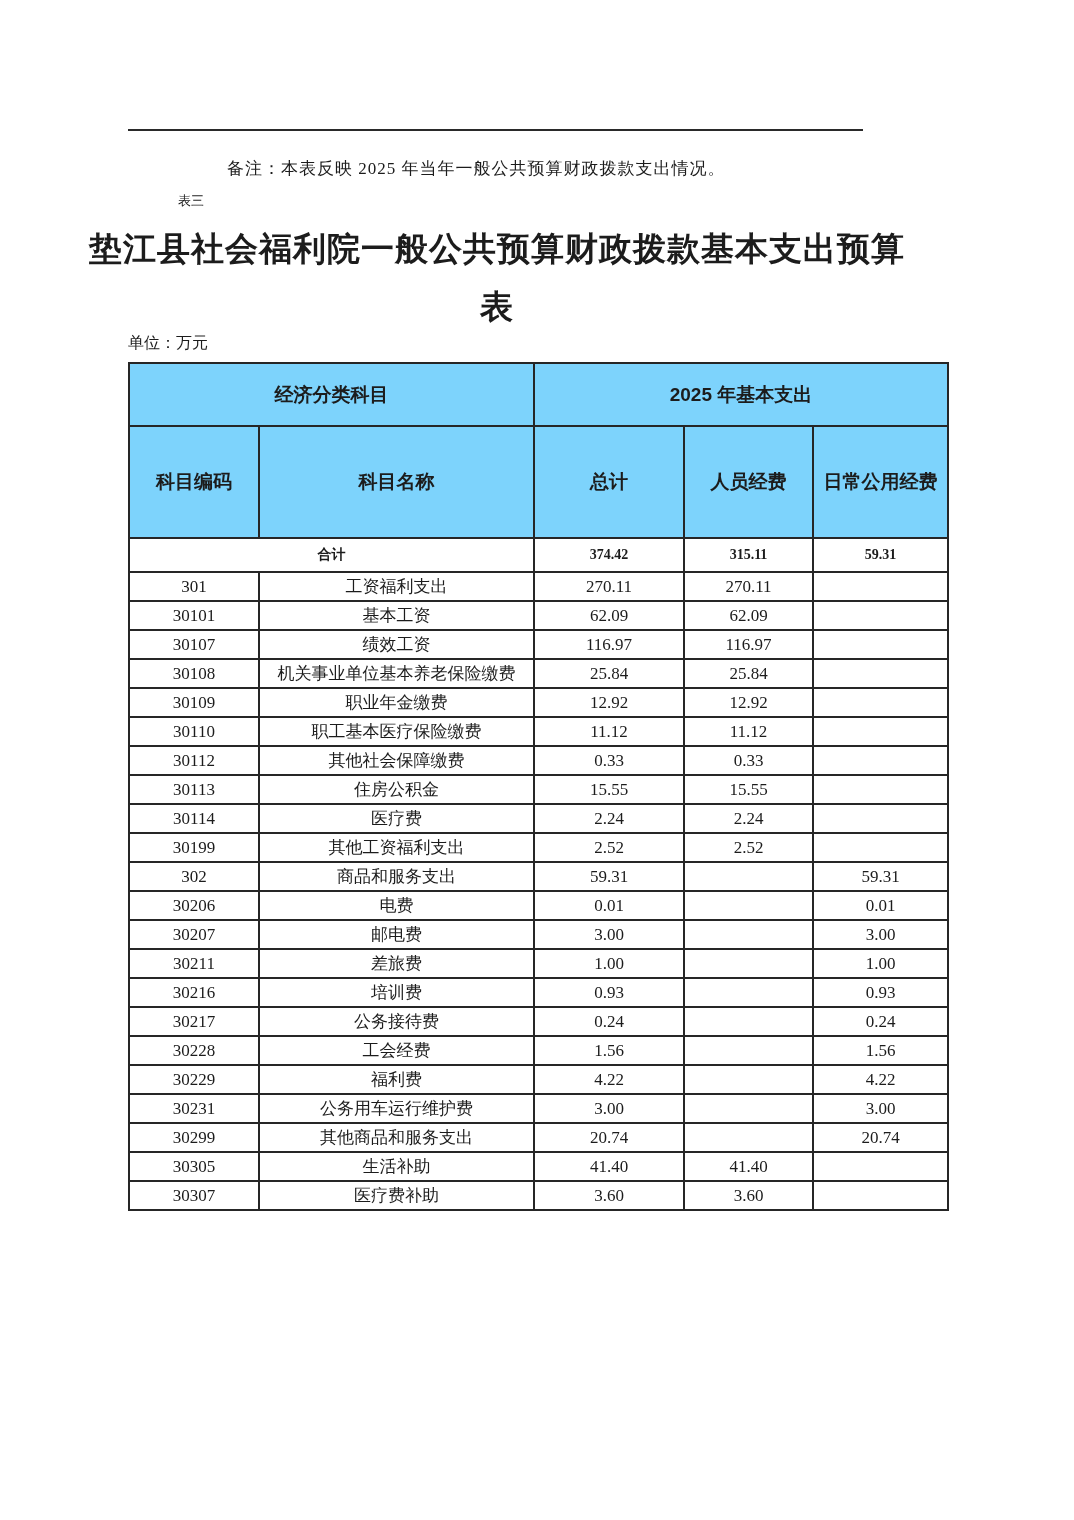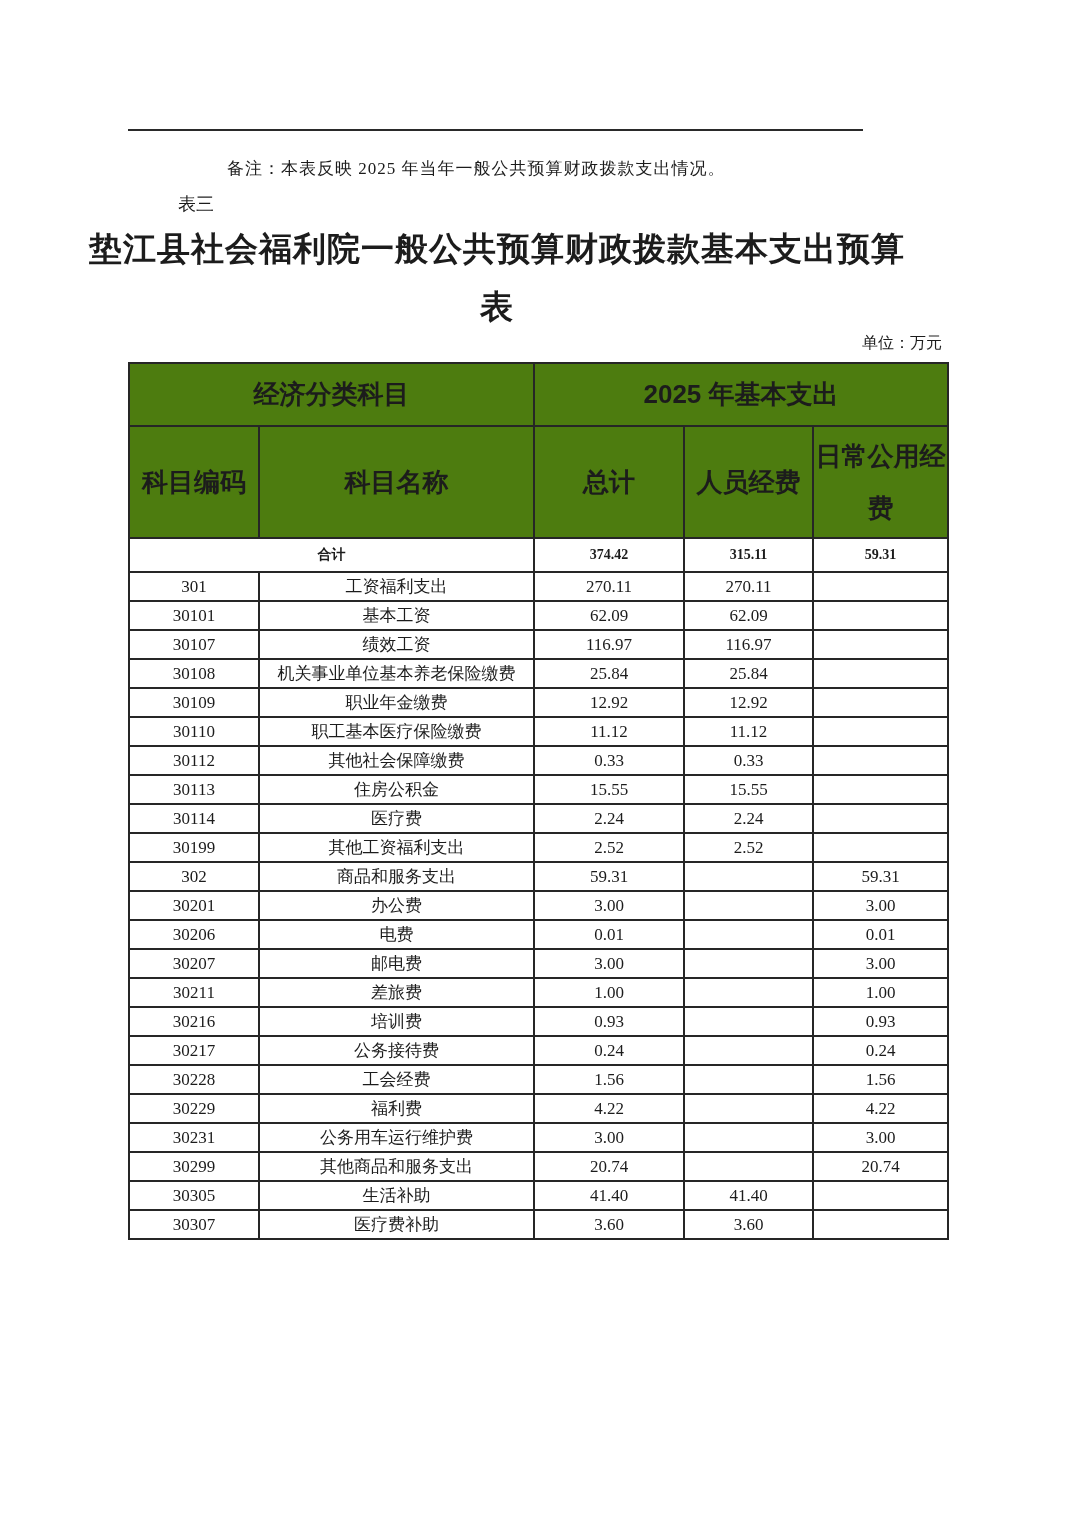--- a/index.html
+++ b/index.html
@@ -29,61 +29,61 @@
     top: 157px;
     font-size: 17px;
     letter-spacing: 1px;
     white-space: nowrap;
     margin-left: 31px;
   }
   .table-label {
     position: absolute;
     left: 178px;
     top: 192px;
-    font-size: 18px;
+    font-size: 13px;
   }
   .doc-title {
     position: absolute;
     left: 0;
     top: 220px;
     width: 994px;
     text-align: center;
     font-weight: bold;
     font-size: 33px;
     line-height: 58px;
     letter-spacing: 1px;
   }
   .unit {
     position: absolute;
     left: 128px;
     top: 333px;
     width: 814px;
-    text-align: right;
+    text-align: left;
     font-size: 16px;
   }
   table.budget {
     position: absolute;
     left: 128px;
     top: 362px;
     width: 819px;
     border-collapse: collapse;
     table-layout: fixed;
   }
   table.budget th, table.budget td {
     border: 2px solid #262626;
     text-align: center;
     vertical-align: middle;
     padding: 0;
     overflow: hidden;
   }
   thead th {
     font-family: "Liberation Sans", "DejaVu Sans", sans-serif;
     font-weight: bold;
-    font-size: 26px;
-    background: #4d7c0f;
+    font-size: 19px;
+    background: #7dd3fc;
   }
   tr.head-row-1 th { height: 61px; }
   tr.head-row-2 th { height: 110px; }
   th.col-daily {
     padding: 0 14px;
     line-height: 52px;
   }
   tr.total-row td {
     height: 32px;
     font-weight: bold;
@@ -206,27 +206,20 @@
         <td></td>
       </tr>
       <tr>
         <td>302</td>
         <td>商品和服务支出</td>
         <td>59.31</td>
         <td></td>
         <td>59.31</td>
       </tr>
       <tr>
-        <td>30201</td>
-        <td>办公费</td>
-        <td>3.00</td>
-        <td></td>
-        <td>3.00</td>
-      </tr>
-      <tr>
         <td>30206</td>
         <td>电费</td>
         <td>0.01</td>
         <td></td>
         <td>0.01</td>
       </tr>
       <tr>
         <td>30207</td>
         <td>邮电费</td>
         <td>3.00</td>

